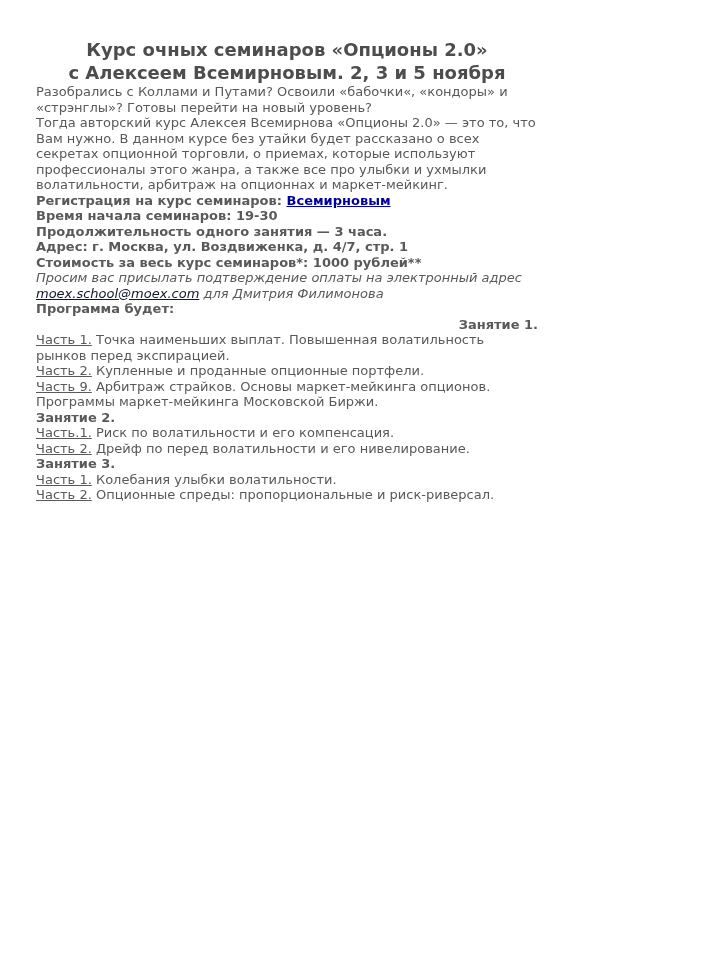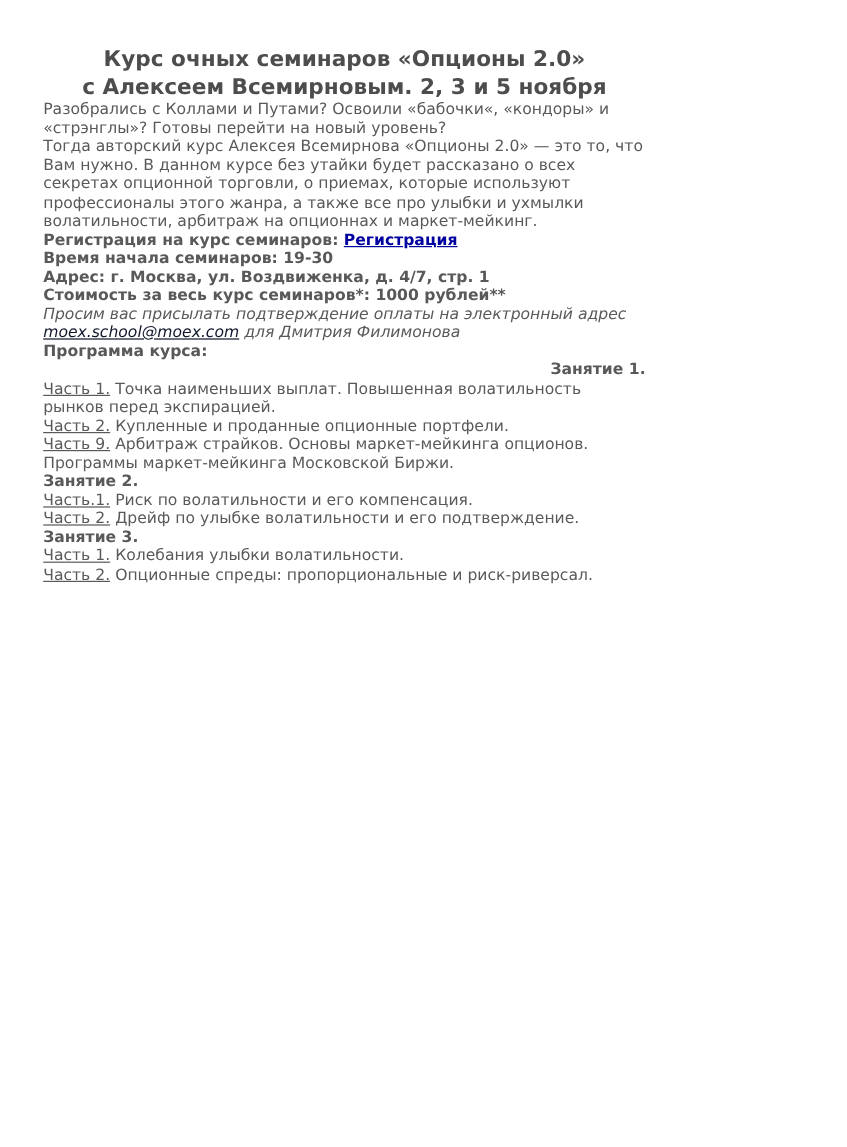--- a/index.html
+++ b/index.html
@@ -60,34 +60,35 @@
     <span>Курс очных семинаров «Опционы 2.0»</span><br>
     <span>с Алексеем Всемирновым. 2, 3 и 5 ноября</span>
   </h1>
 
   <p class="p1">Разобрались с Коллами и Путами? Освоили «бабочки«, «кондоры» и «стрэнглы»? Готовы перейти на новый уровень?</p>
 
   <p class="p2">Тогда авторский курс Алексея Всемирнова «Опционы 2.0» — это то, что Вам нужно. В данном курсе без утайки будет рассказано о всех секретах опционной торговли, о приемах, которые используют профессионалы этого жанра, а также все про улыбки и ухмылки волатильности, арбитраж на опционнах и маркет-мейкинг.</p>
 
   <p class="reg">
     <span>Регистрация на курс семинаров:</span>
-    <a class="reg-link" href="#">Регистрация</a>
+    <a class="reg-link" href="#">Всемирновым</a>
   </p>
 
   <p class="detail detail-first">Время начала семинаров: 19-30</p>
+  <p class="detail">Продолжительность одного занятия — 3 часа.</p>
   <p class="detail">Адрес: г. Москва, ул. Воздвиженка, д. 4/7, стр. 1</p>
   <p class="detail">Стоимость за весь курс семинаров*: 1000 рублей**</p>
 
   <p class="note">
     <span>Просим вас присылать подтверждение оплаты на электронный адрес</span>
     <a class="email-link" href="#">moex.school@moex.com</a>
     <span>для Дмитрия Филимонова</span>
   </p>
 
-  <p class="program-heading">Программа курса:</p>
+  <p class="program-heading">Программа будет:</p>
 
   <p class="lesson-title lesson-title-first">Занятие 1.</p>
   <p class="part">
     <span class="part-label">Часть 1.</span>
     <span>Точка наименьших выплат. Повышенная волатильность рынков перед экспирацией.</span>
   </p>
   <p class="part">
     <span class="part-label">Часть 2.</span>
     <span>Купленные и проданные опционные портфели.</span>
   </p>
@@ -96,21 +97,21 @@
     <span>Арбитраж страйков. Основы маркет-мейкинга опционов. Программы маркет-мейкинга Московской Биржи.</span>
   </p>
 
   <p class="lesson-title">Занятие 2.</p>
   <p class="part">
     <span class="part-label">Часть.1.</span>
     <span>Риск по волатильности и его компенсация.</span>
   </p>
   <p class="part">
     <span class="part-label">Часть 2.</span>
-    <span>Дрейф по улыбке волатильности и его подтверждение.</span>
+    <span>Дрейф по перед волатильности и его нивелирование.</span>
   </p>
 
   <p class="lesson-title">Занятие 3.</p>
   <p class="part">
     <span class="part-label">Часть 1.</span>
     <span>Колебания улыбки волатильности.</span>
   </p>
   <p class="part">
     <span class="part-label">Часть 2.</span>
     <span>Опционные спреды: пропорциональные и риск-риверсал.</span>

